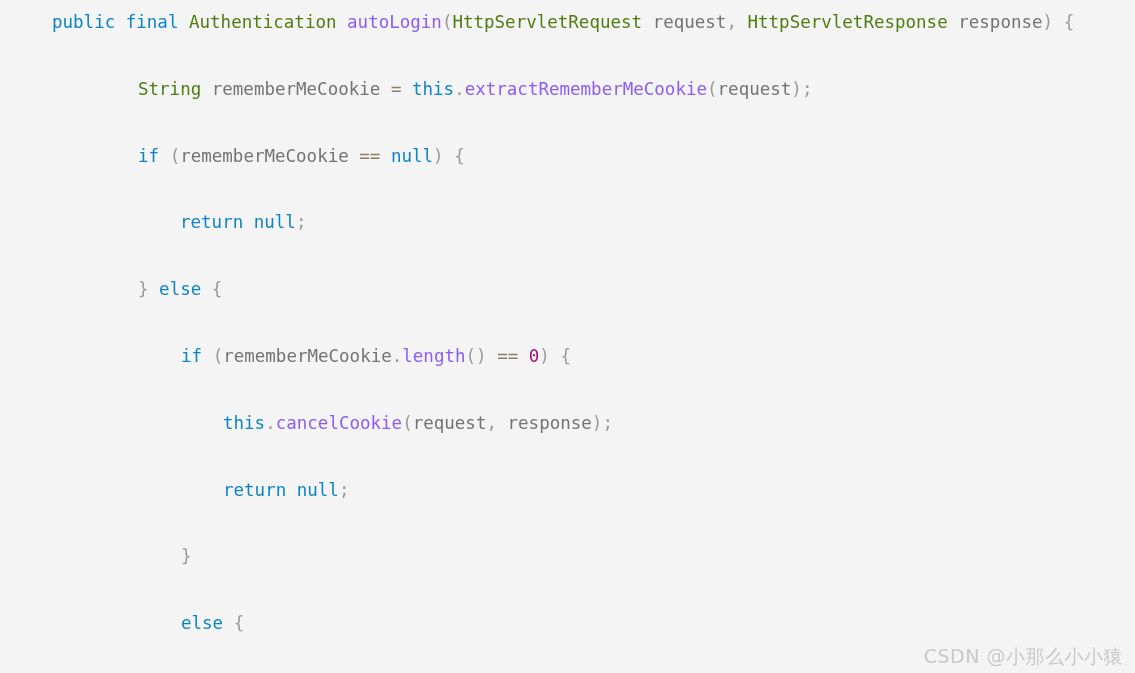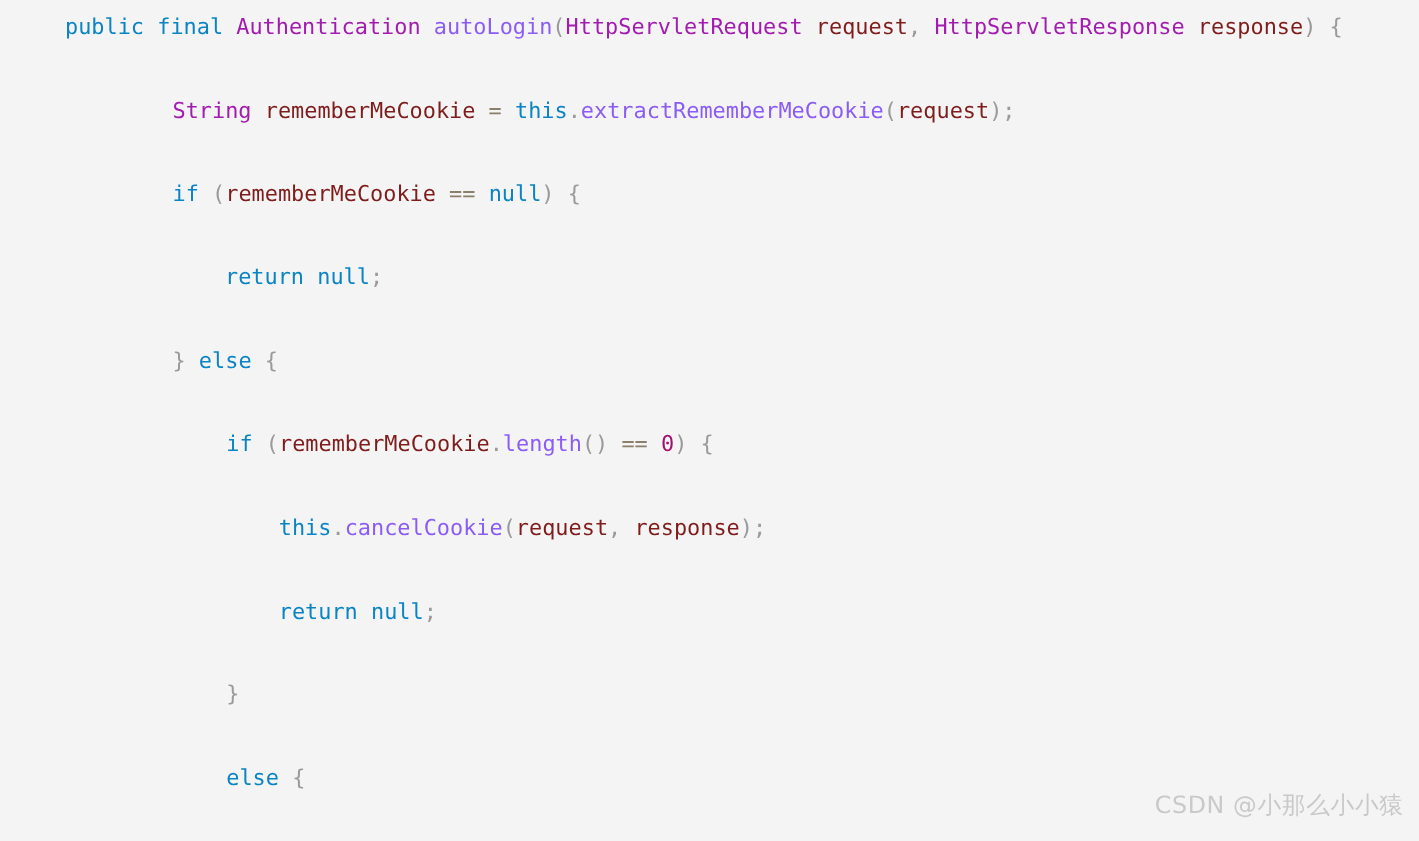--- a/index.html
+++ b/index.html
@@ -34,30 +34,30 @@
     -webkit-font-smoothing: antialiased;
   }
   .code-line {
     display: block;
     height: 33.4px;
     white-space: pre;
   }
   .tok { white-space: pre; }
   .tok-keyword   { color: #0b84c4; text-align: right; }
   .tok-method    { color: #8b5cf6; }
-  .tok-type      { color: #a21caf; }
-  .tok-plain     { color: #7f1d1d; }
+  .tok-type      { color: #4d7c0f; }
+  .tok-plain     { color: #737373; }
   .tok-punct     { color: #9a9a9a; }
   .tok-operator  { color: #8a7f6a; }
   .tok-number    { color: #a31070; }
 
   #watermark {
     position: absolute;
     right: 12px;
-    bottom: 16px;
+    bottom: 3px;
     font-family: "DejaVu Sans", "Liberation Sans", sans-serif;
     font-size: 19px;
     color: #c9c9c9;
     letter-spacing: 0.5px;
     user-select: none;
     white-space: pre;
   }
 </style>
 </head>
 <body>

